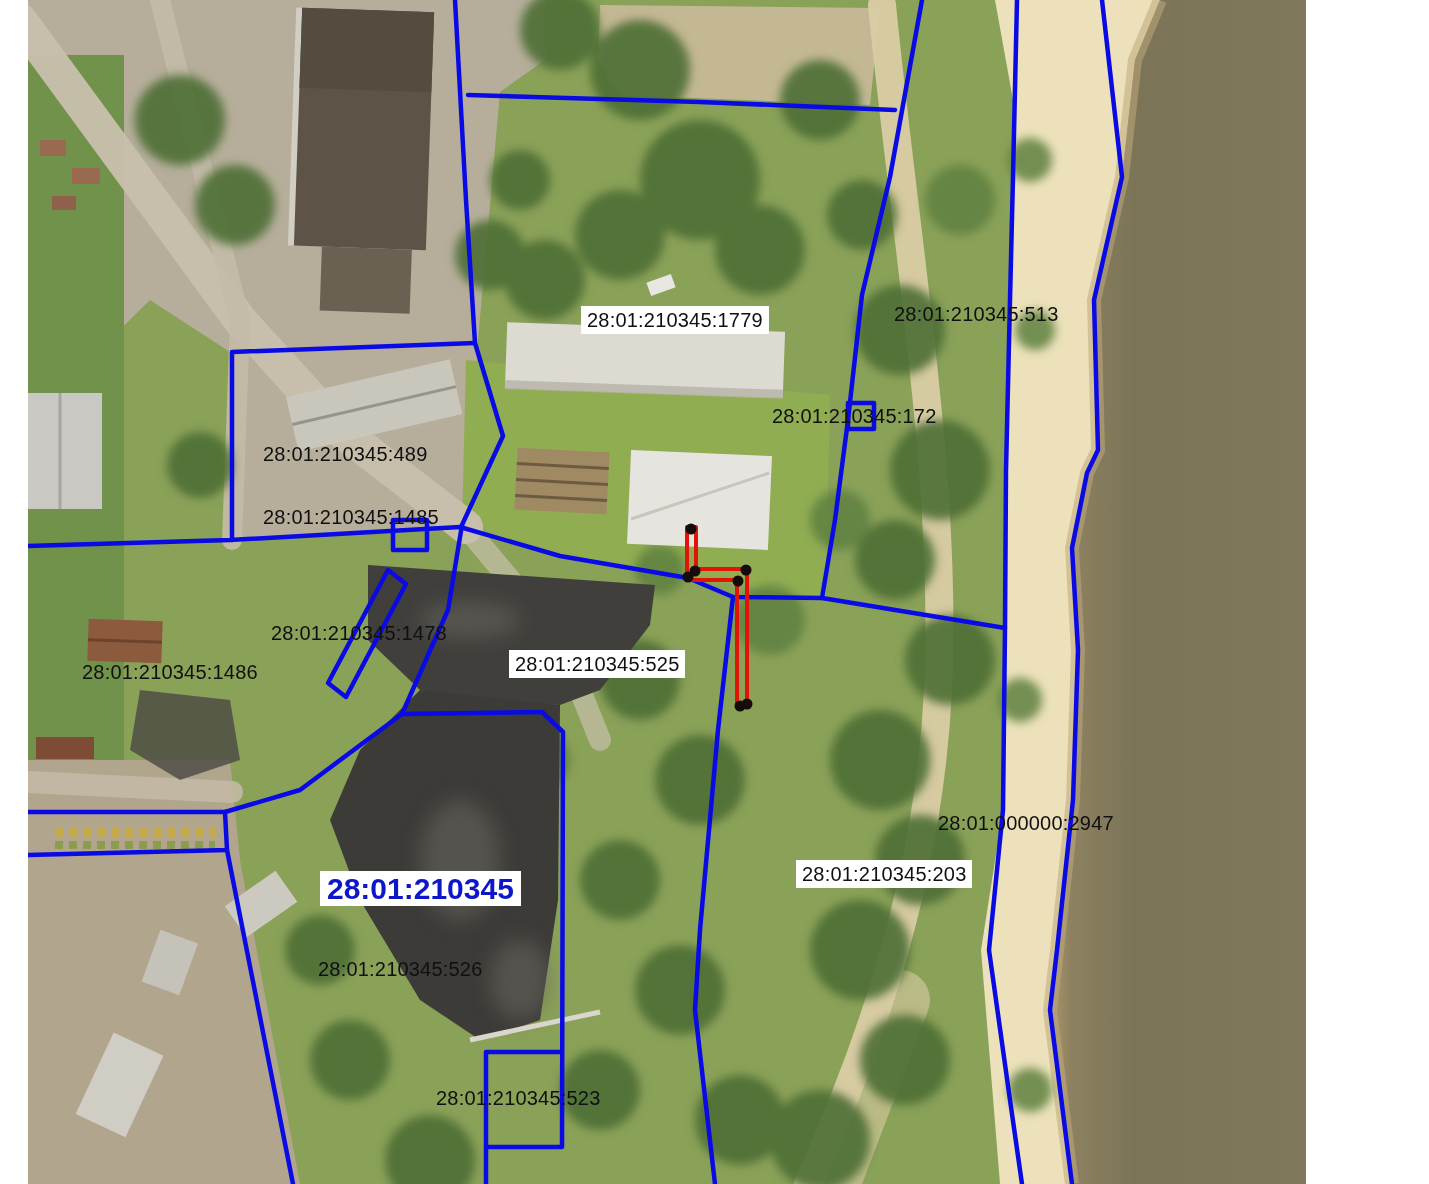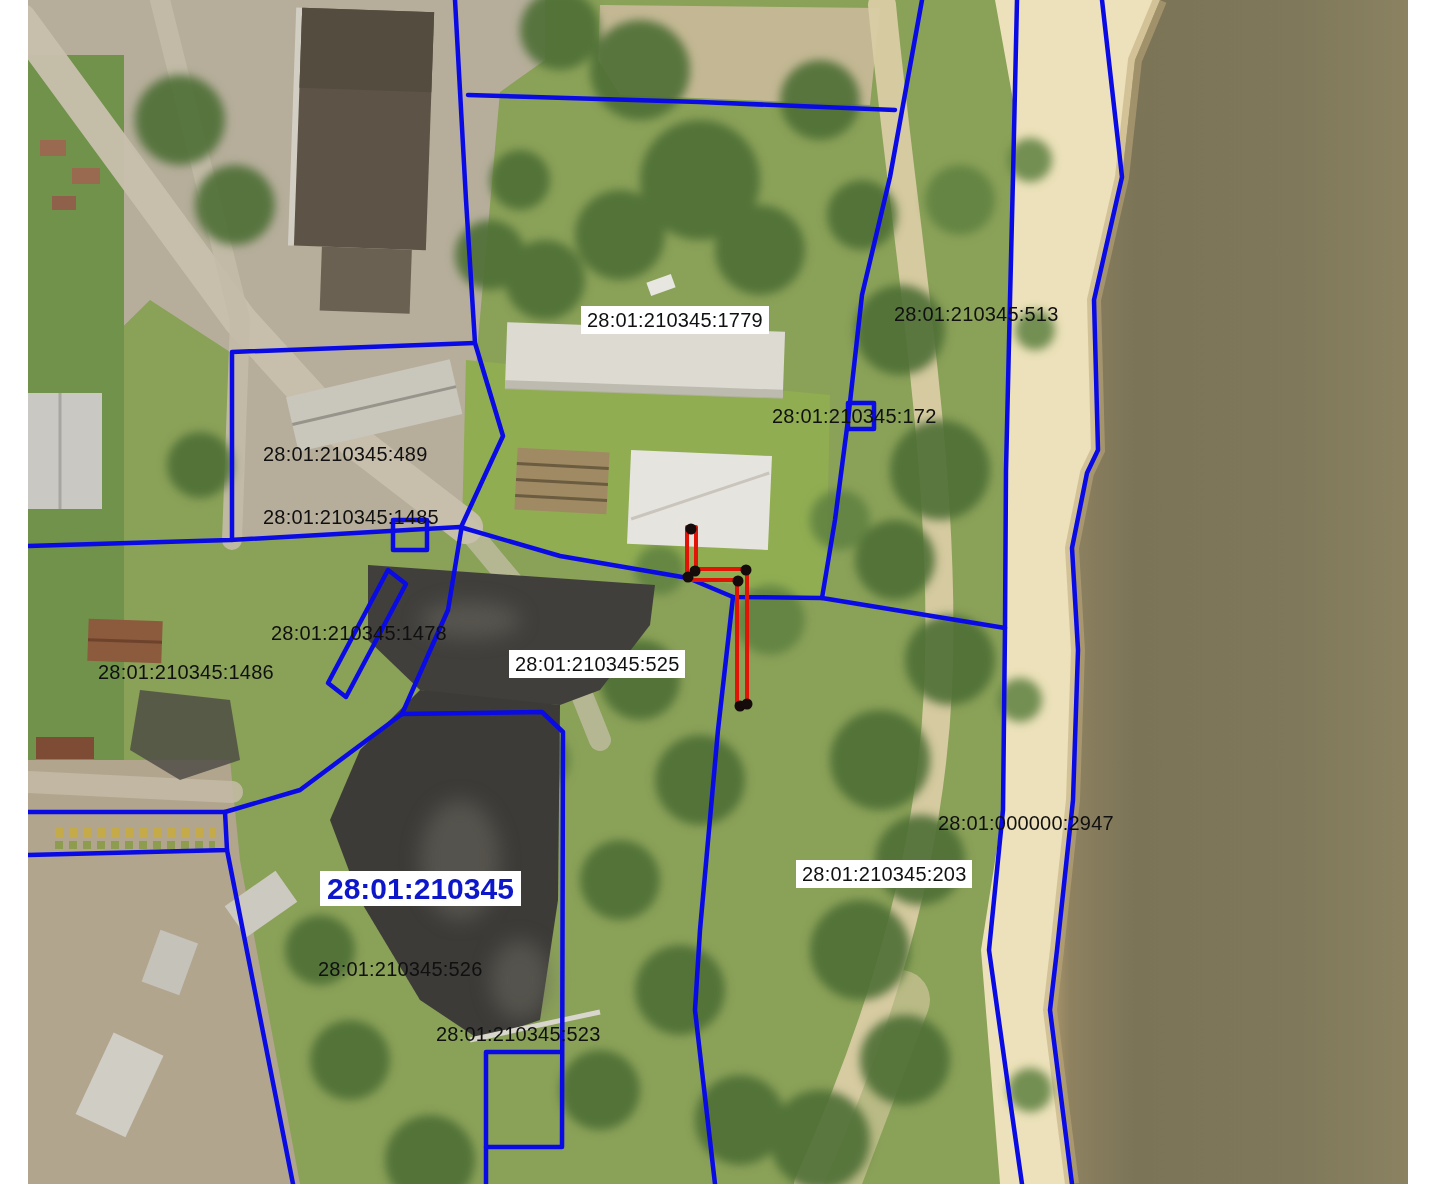--- a/index.html
+++ b/index.html
@@ -1,16 +1,16 @@
 <!DOCTYPE html>
 <html><head>
 <meta charset="utf-8">
 <style>
   html,body{margin:0;padding:0;background:#ffffff;}
-  .stage{position:relative;width:1429px;height:1184px;overflow:hidden;background:#fff;
+  .stage{position:relative;width:1306px;height:1184px;overflow:hidden;background:#fff;
          font-family:"Liberation Sans", sans-serif;}
   .stage svg{position:absolute;left:0;top:0;}
   #labels-layer{position:absolute;left:0;top:0;width:100%;height:100%;pointer-events:none;}
   .lbl{position:absolute;white-space:nowrap;font-size:20px;line-height:24px;color:#101010;
        letter-spacing:0.2px;}
   .lbl.bg{background:#ffffff;padding:2px 6px;}
   .qlbl{position:absolute;white-space:nowrap;font-size:30px;line-height:31px;font-weight:bold;
         color:#0d17c9;background:#ffffff;padding:2px 7px;}
 </style>
 </head>
@@ -203,21 +203,21 @@
   <rect x="1408" y="0" width="21" height="1184" fill="#ffffff"></rect>
 </svg>
 
 <div id="labels-layer">
   <div class="lbl bg" style="left:581px;top:306px;">28:01:210345:1779</div>
   <div class="lbl" style="left:894px;top:302px;">28:01:210345:513</div>
   <div class="lbl" style="left:772px;top:404px;">28:01:210345:172</div>
   <div class="lbl" style="left:263px;top:442px;">28:01:210345:489</div>
   <div class="lbl" style="left:263px;top:505px;">28:01:210345:1485</div>
   <div class="lbl" style="left:271px;top:621px;">28:01:210345:1478</div>
-  <div class="lbl" style="left:98px;top:660px;">28:01:210345:1486</div>
+  <div class="lbl" style="left:82px;top:660px;">28:01:210345:1486</div>
   <div class="lbl bg" style="left:509px;top:650px;">28:01:210345:525</div>
   <div class="lbl" style="left:938px;top:779px;margin-top:32px;">28:01:000000:2947</div>
   <div class="lbl bg" style="left:784px;top:860px;margin-left:12px;">28:01:210345:203</div>
   <div class="lbl" style="left:318px;top:957px;">28:01:210345:526</div>
-  <div class="lbl" style="left:436px;top:1022px;">28:01:210345:523</div>
+  <div class="lbl" style="left:436px;top:1086px;">28:01:210345:523</div>
   <div class="qlbl" style="left:320px;top:871px;">28:01:210345</div>
 </div>
 </div>
 
 </body></html>

